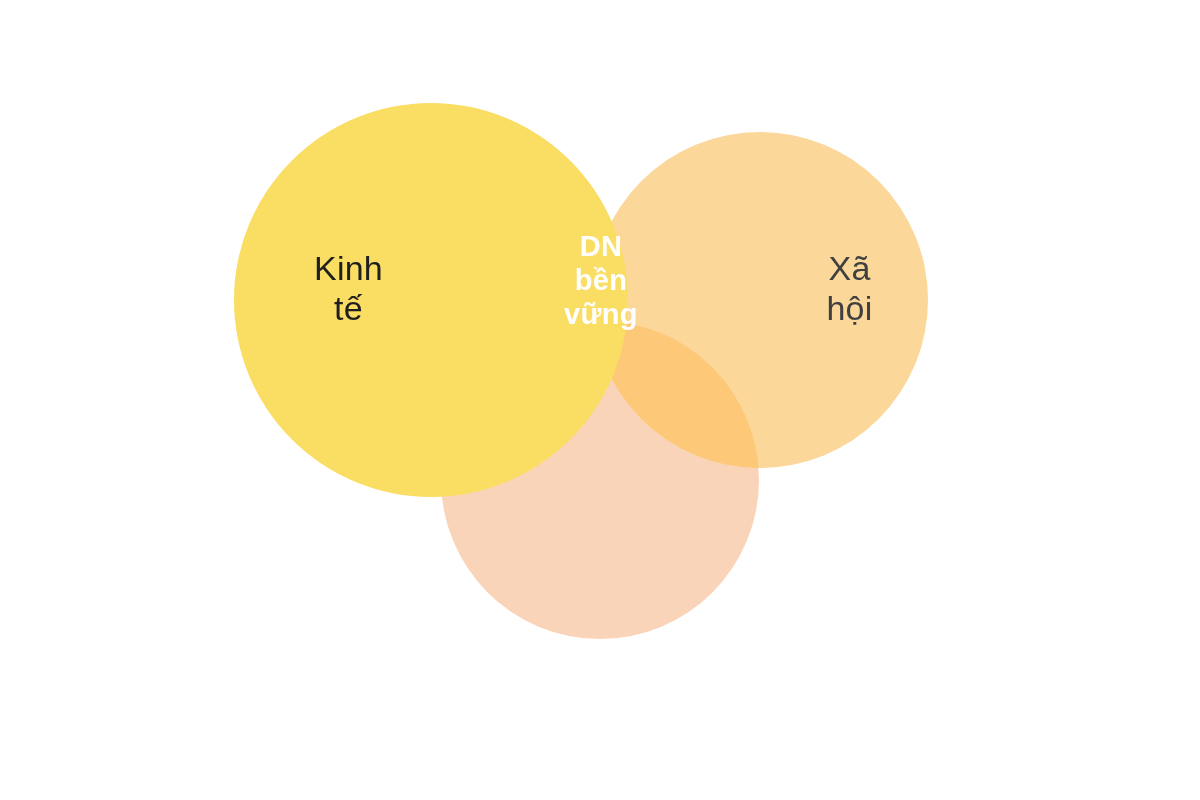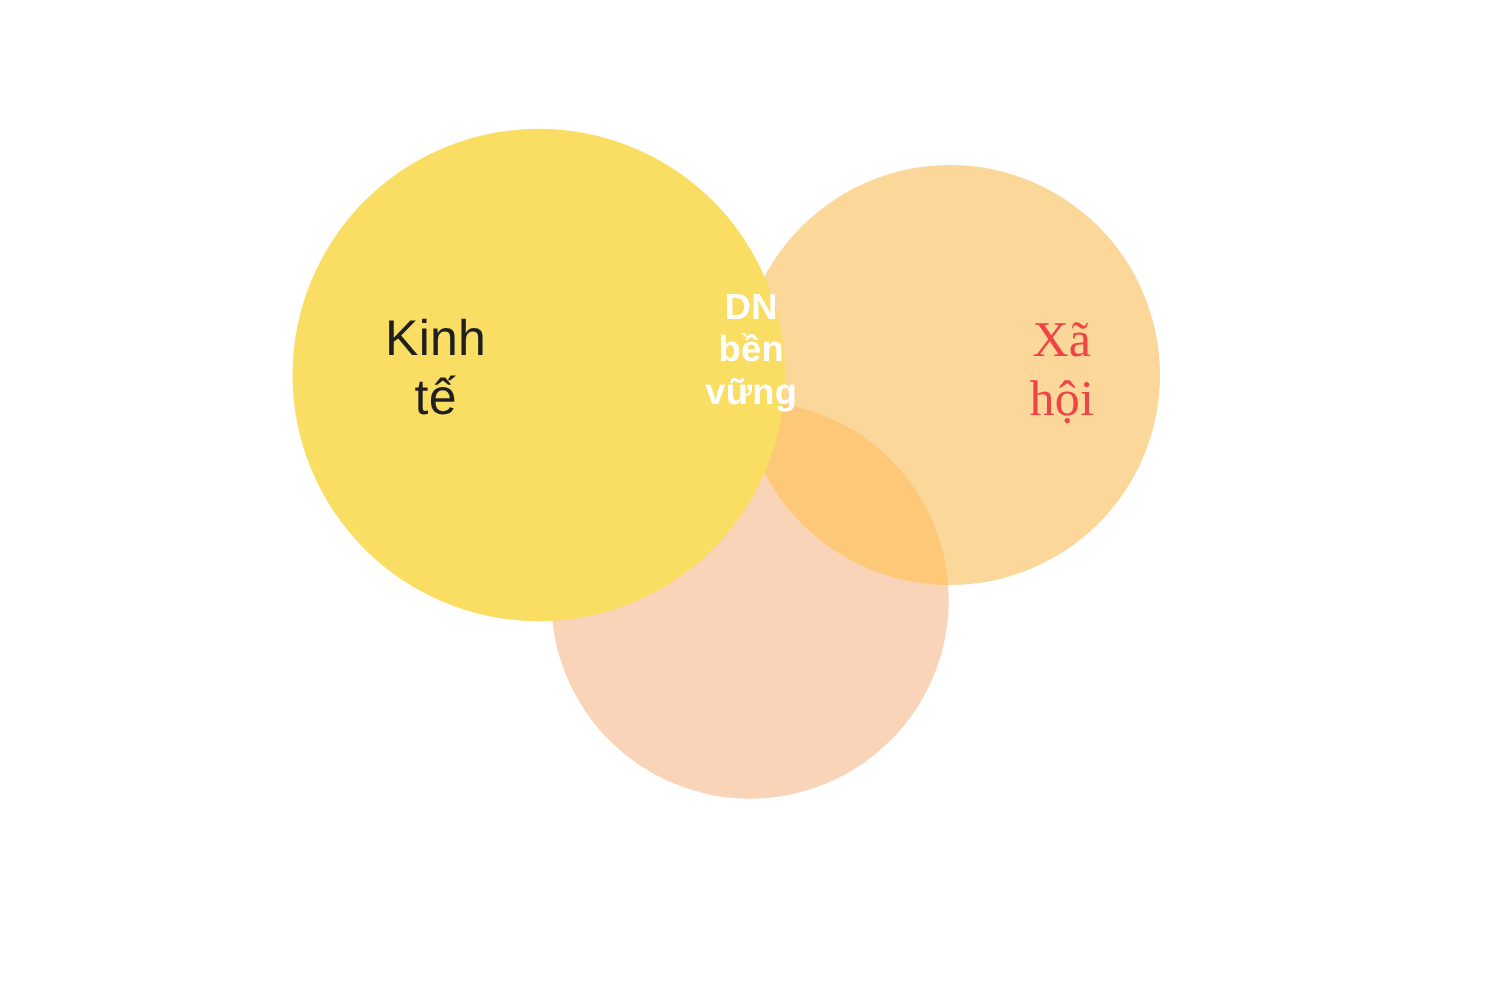--- a/index.html
+++ b/index.html
@@ -30,21 +30,21 @@
   }
   .label {
     position: absolute;
     text-align: center;
     line-height: 1.18;
     white-space: pre-line;
     user-select: none;
   }
   .label-outer {
     color: #1f1f1f;
-    font-size: 40px;
+    font-size: 34px;
     font-weight: 400;
     letter-spacing: 0.2px;
   }
   .label-center {
     color: #ffffff;
     font-size: 29px;
     font-weight: 700;
     letter-spacing: 0.3px;
   }
   #label-economy {
@@ -87,21 +87,21 @@
     <g clip-path="url(#clip-society)">
       <circle id="svg-circle-society-environment" cx="600" cy="480" r="159" fill="#FDC878"></circle>
     </g>
 
     <circle id="svg-circle-economy" cx="431" cy="300" r="197" fill="#FADD63"></circle>
   </svg>
 
   <div class="label label-outer" id="label-economy" style="color: rgb(31, 31, 31);">Kinh
 tế</div>
 
-  <div class="label label-outer" id="label-society" style="color: #ef4444; font-family: Liberation Serif, serif;">Xã
+  <div class="label label-outer" id="label-society" style="color: #404040;">Xã
 hội</div>
 
 
   <div class="label label-center" id="label-center" style="color: rgb(255, 255, 255);">DN
 bền
 vững</div>
 
 </div>
 
 </body></html>

